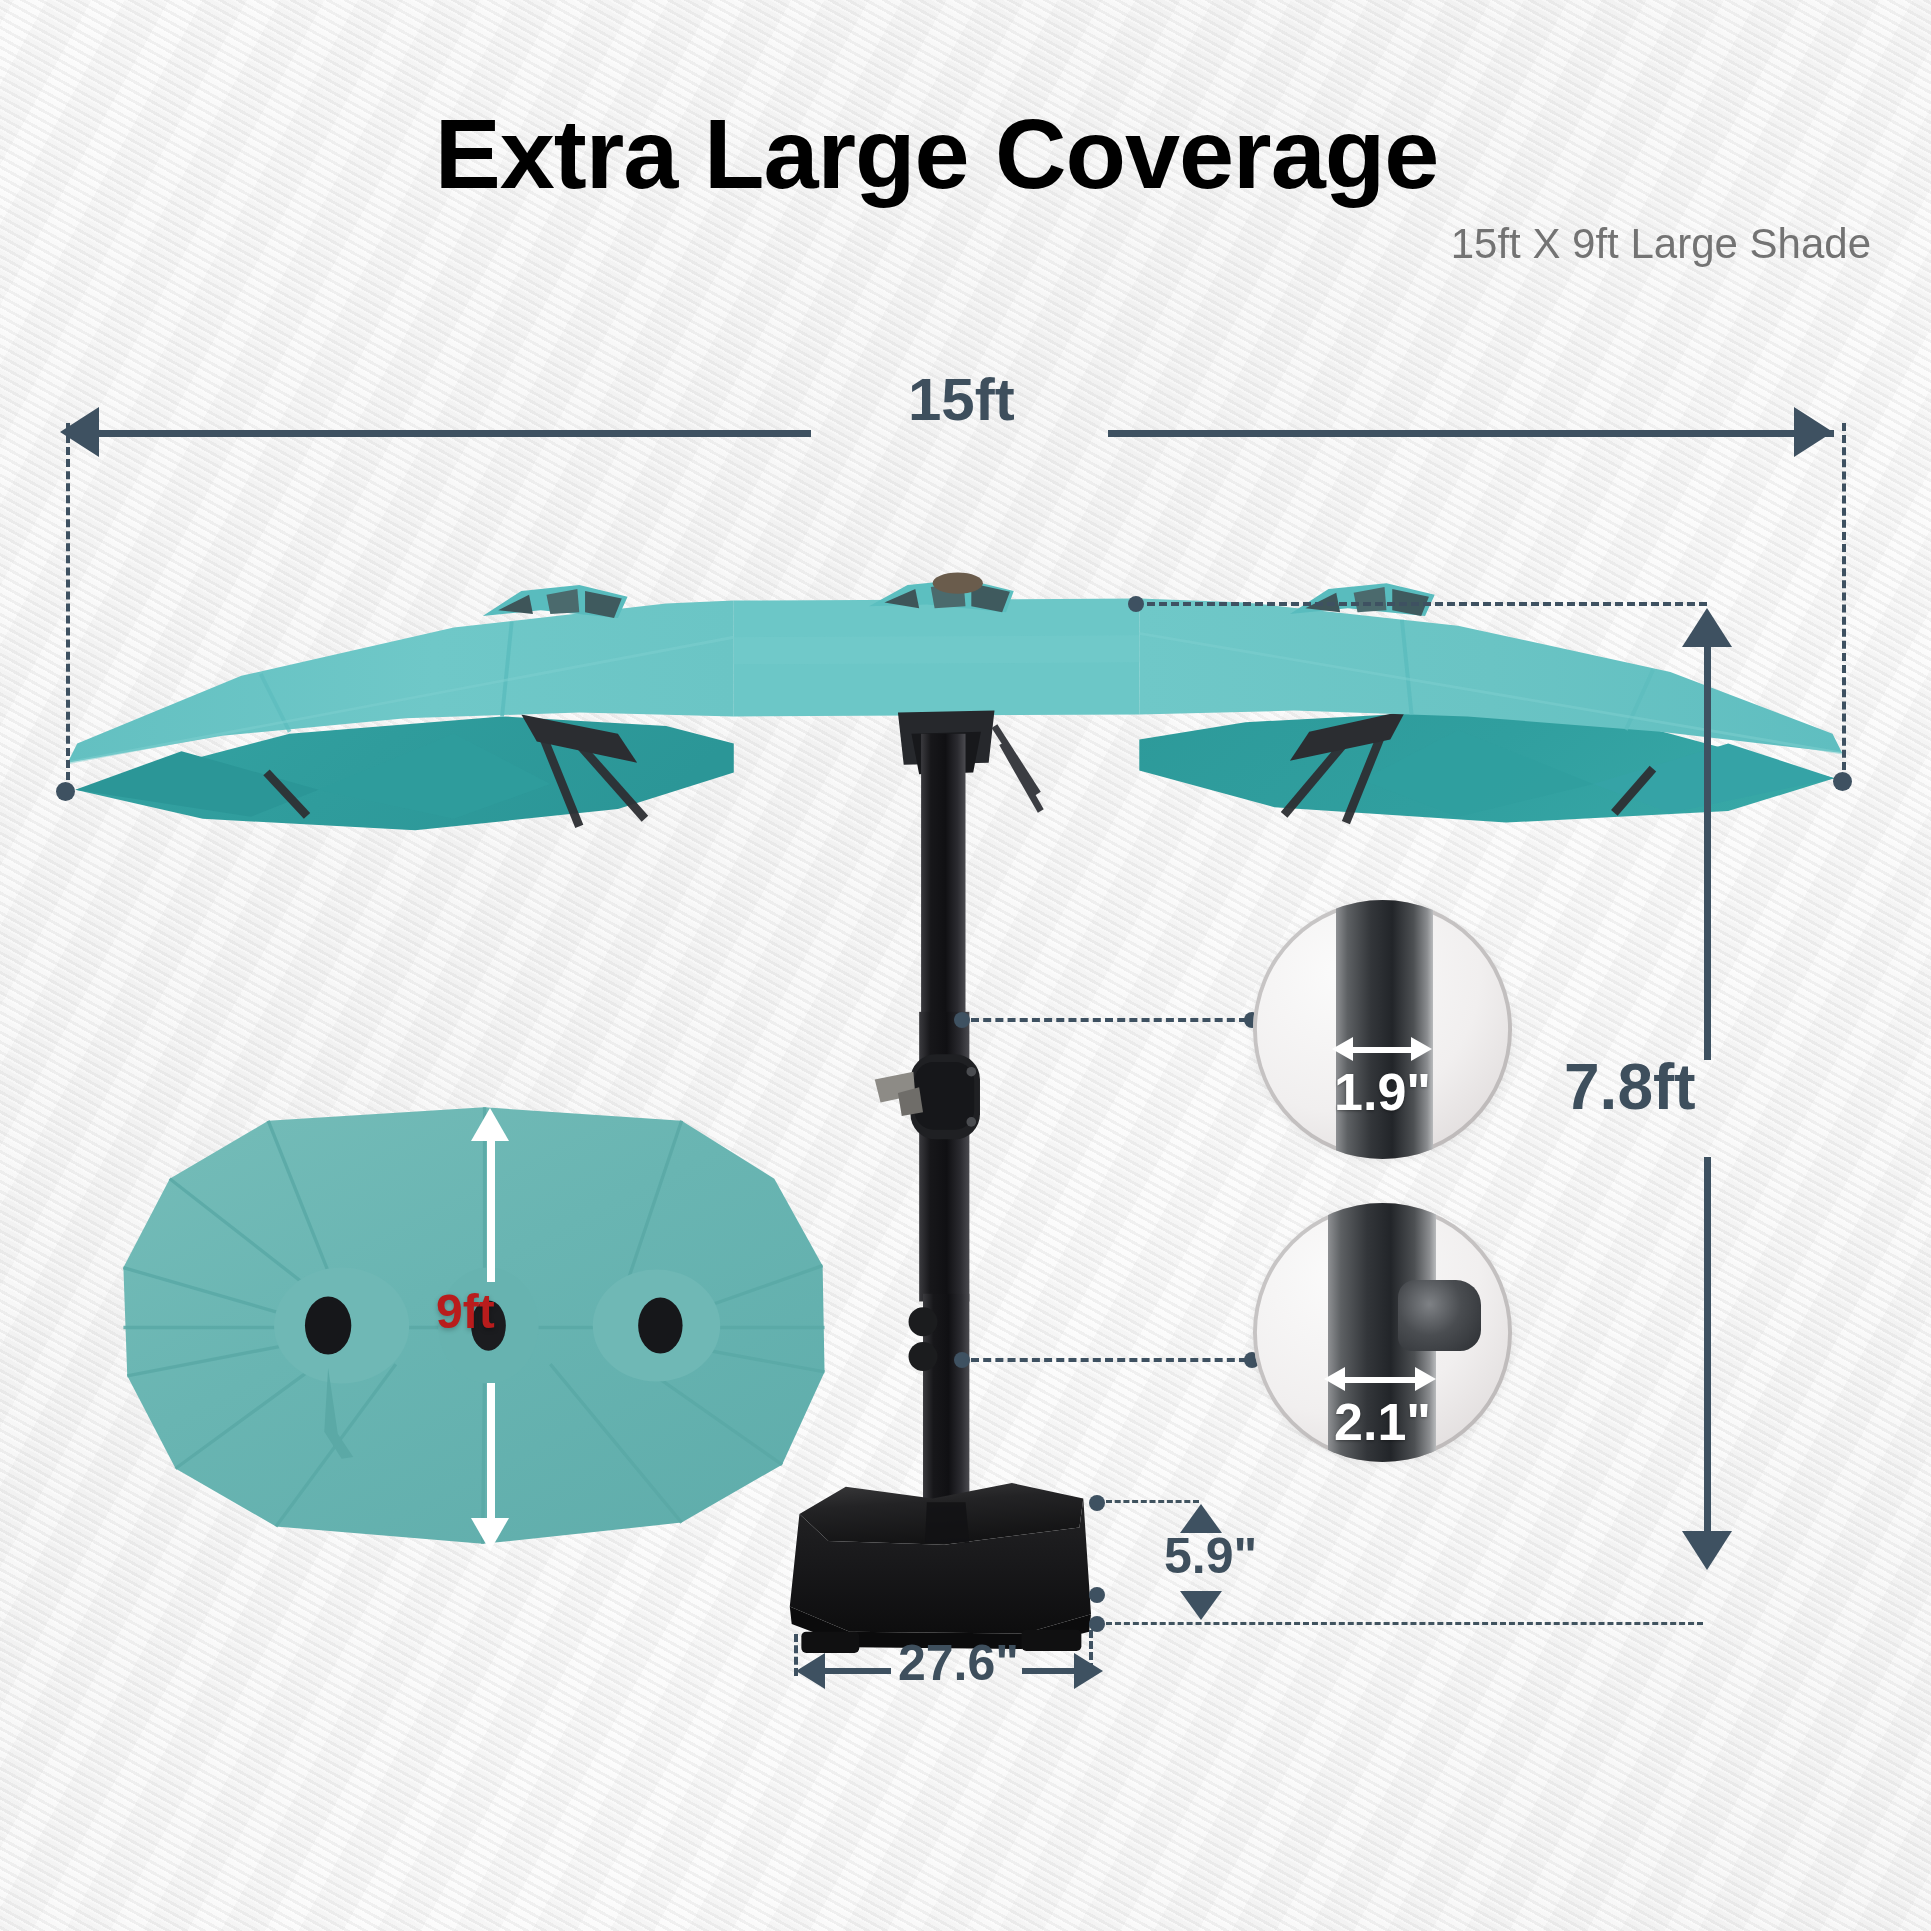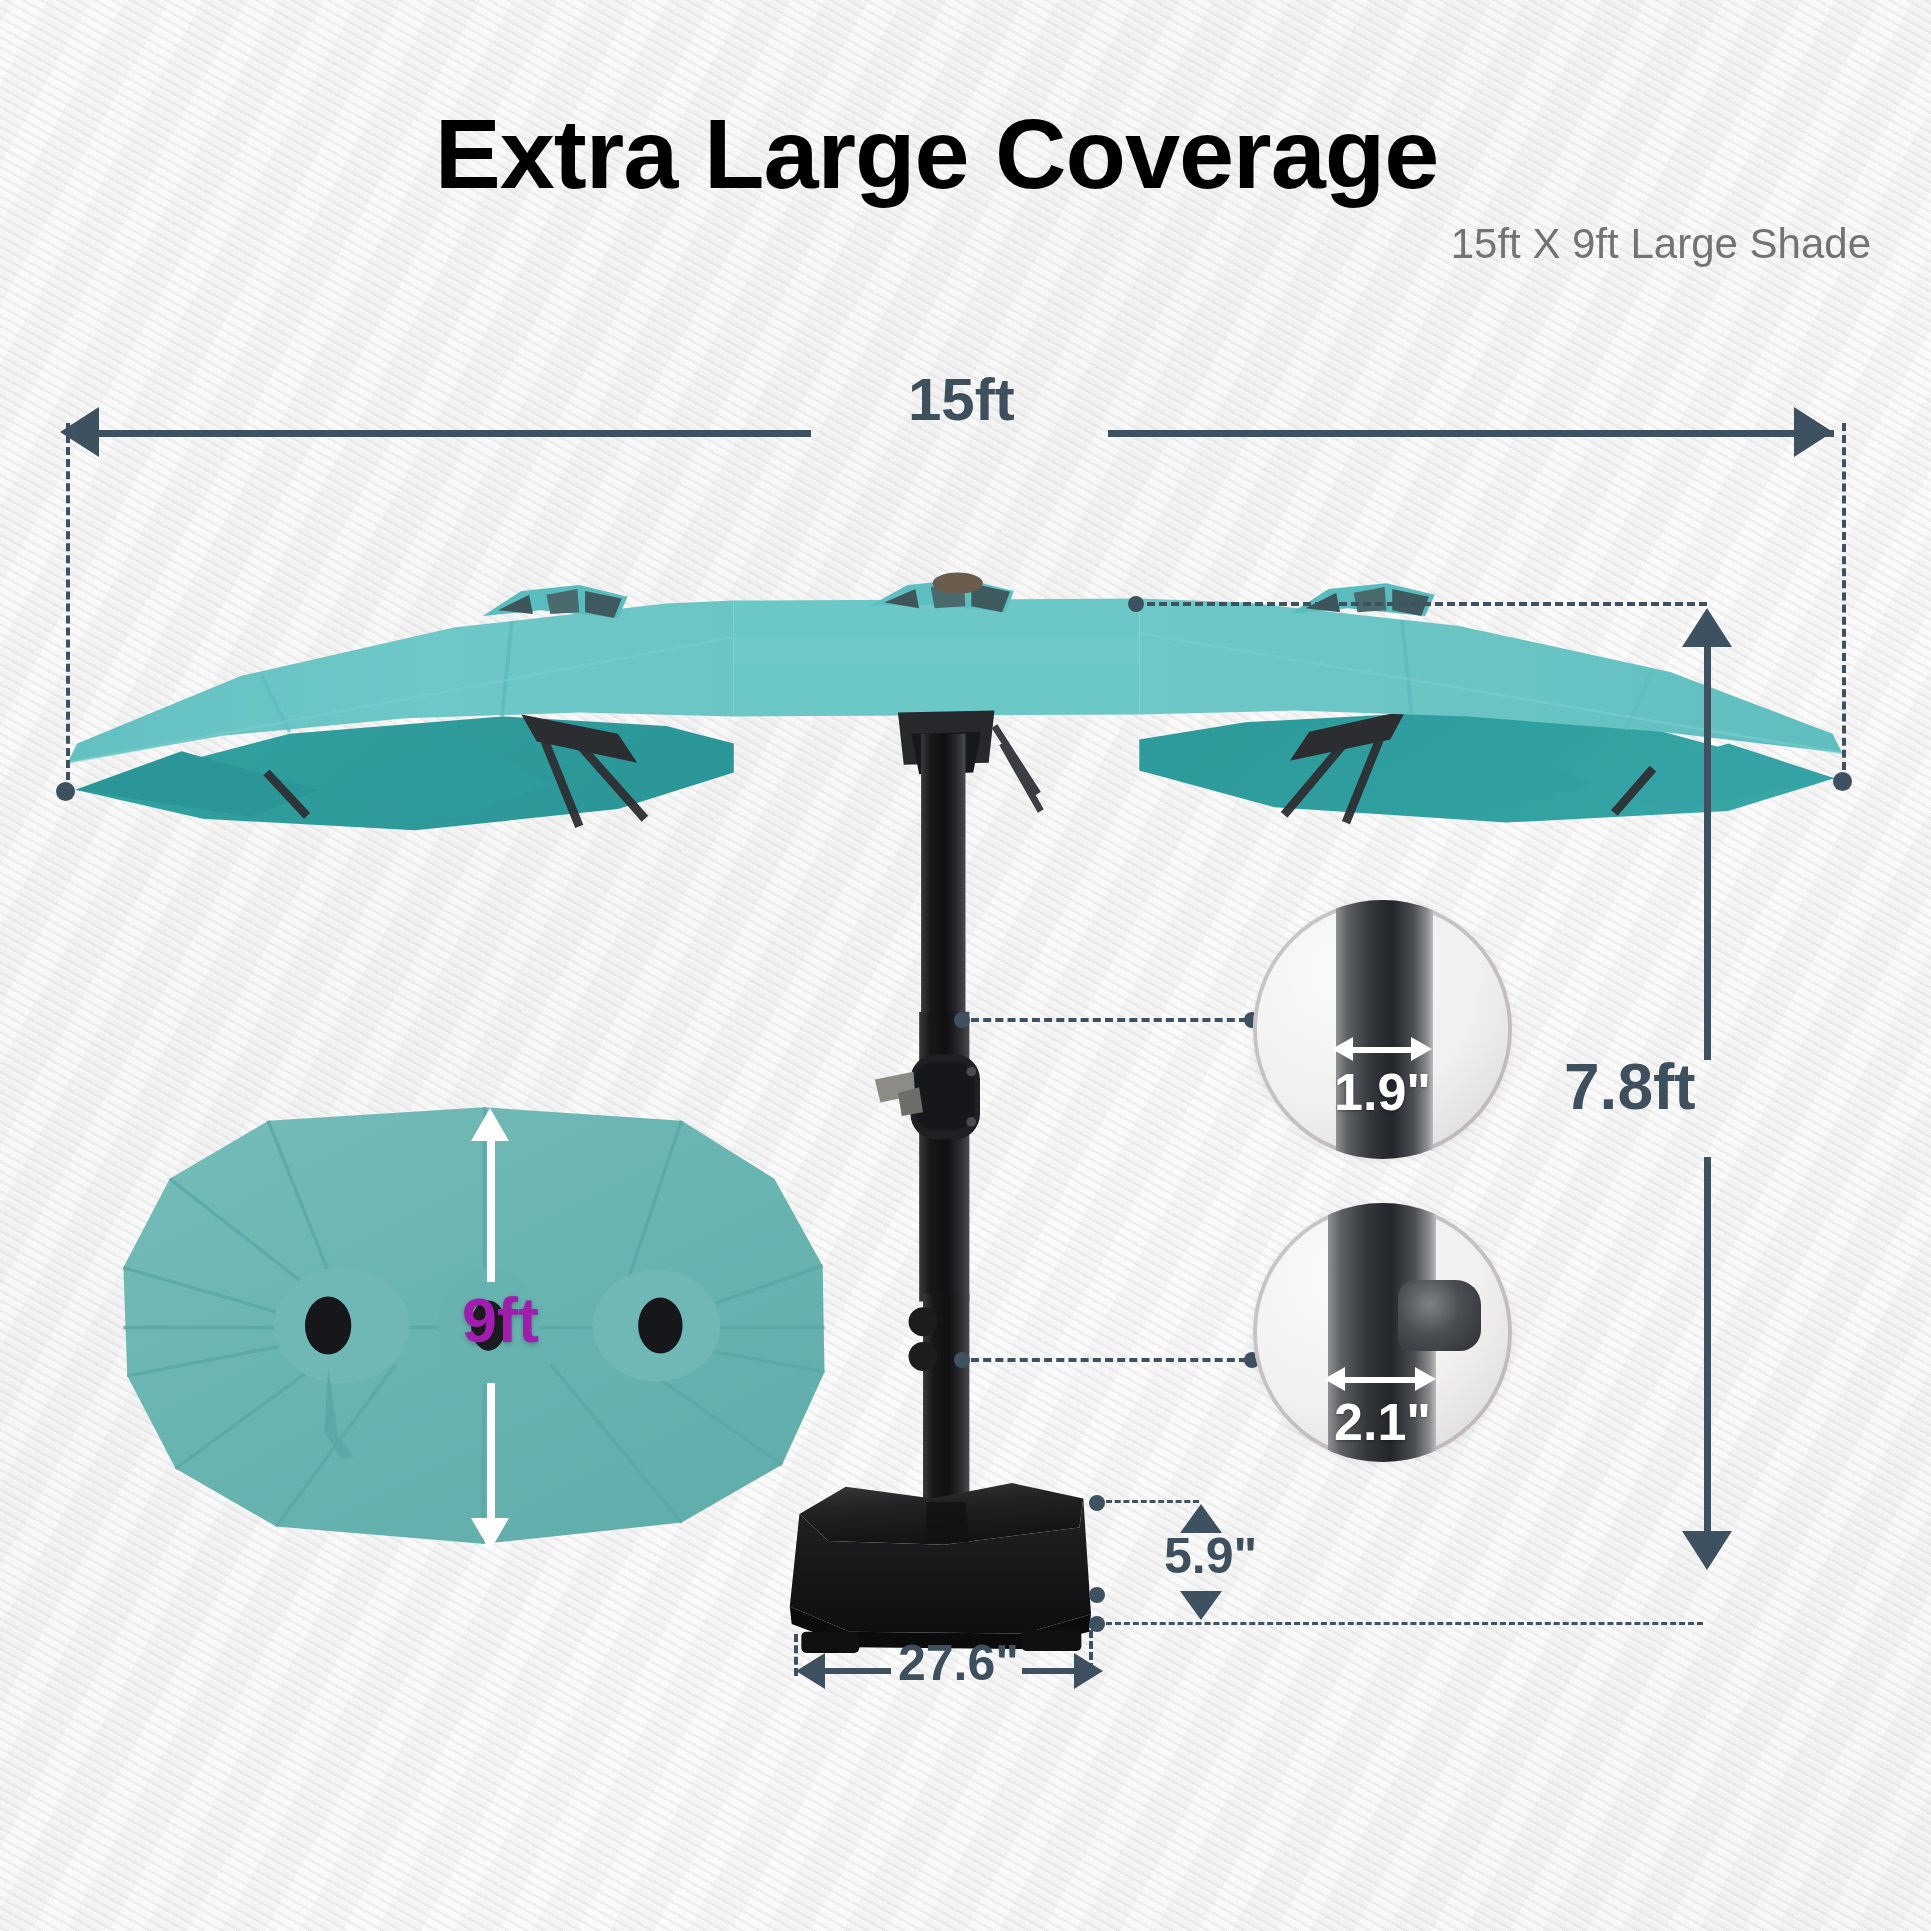--- a/index.html
+++ b/index.html
@@ -348,16 +348,16 @@
     <ellipse cx="570" cy="248" rx="66" ry="58" fill="#6fb8b5"></ellipse>
     <ellipse cx="574" cy="248" rx="23" ry="29" fill="#16171a"></ellipse>
   </g>
 
   <ellipse cx="396" cy="248" rx="52" ry="60" fill="#67b3b0"></ellipse>
   <ellipse cx="396" cy="248" rx="18" ry="26" fill="#1b1c1f"></ellipse>
 </svg>
 
 <div class="warrow up" style="left:471px; top:1108px;"></div>
 <div class="wline-v" style="left:487px; top:1139px; height:143px;"></div>
-<div class="dim-label" style="left:436px; top:1284px; font-size:63px; color:#a21caf; text-shadow:0 1.9px 4.8px rgba(0,0,0,.25);margin-left:26px;">9ft</div>
+<div class="dim-label" style="left:436px; top:1284px; font-size:48px; color:#b91c1c; text-shadow:0 1.9px 4.8px rgba(0,0,0,.25);">9ft</div>
 <div class="wline-v" style="left:487px; top:1383px; height:135px;"></div>
 <div class="warrow down" style="left:471px; top:1518px;"></div>
 
 
 </body></html>

